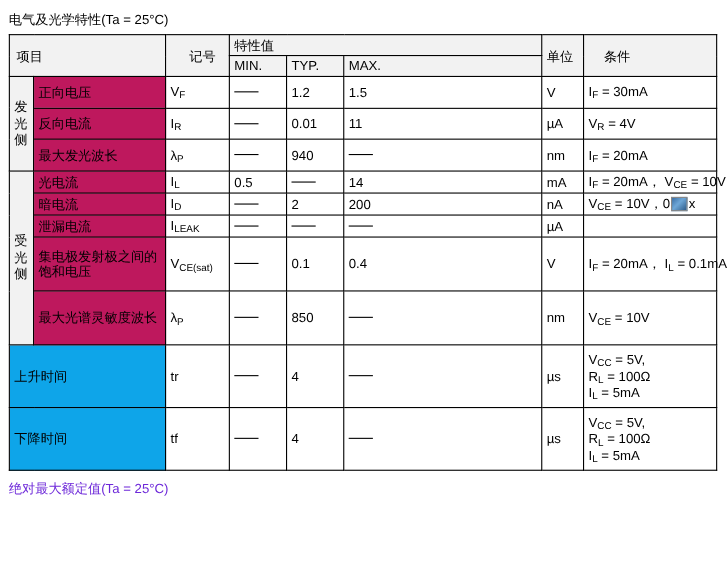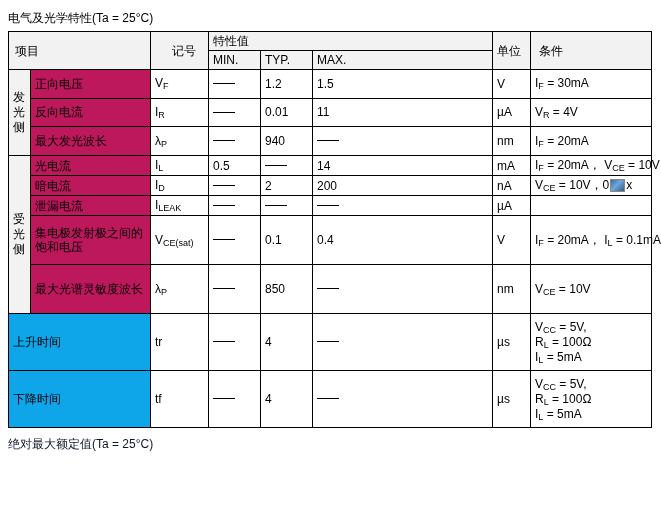--- a/index.html
+++ b/index.html
@@ -23,21 +23,21 @@
     padding: 0;
   }
   .caption {
     font-size: 12px;
     color: #000;
     padding: 11px 0 6px 8px;
     line-height: 14px;
   }
   .caption-bottom {
     font-size: 12px;
-    color: #0f172a;
+    color: #6d28d9;
     padding: 9px 0 0 8px;
     line-height: 14px;
   }
   table.spec {
     border-collapse: collapse;
     table-layout: fixed;
     margin-left: 8px;
     width: 644px;
     background: #fff;
   }
@@ -137,21 +137,21 @@
       <col class="col-max">
       <col class="col-unit">
       <col>
     </colgroup>
     <tbody>
       <tr>
         <td class="shade hdr-center" colspan="2" rowspan="2" style="text-align:left; padding-left:6px;">项目</td>
         <td class="shade hdr-center" rowspan="2" style="text-align:left; padding-left:21px;">记号</td>
         <td class="shade hdr-center" colspan="3">特性值</td>
         <td class="shade hdr-center" rowspan="2" style="text-align:left; padding-left:4px;margin-left:17px;">单位</td>
-        <td class="shade" rowspan="2" style="padding-left:8px;">条件</td>
+        <td class="shade" rowspan="2" style="padding-left:18px;">条件</td>
       </tr>
       <tr>
         <td class="shade">MIN.</td>
         <td class="shade">TYP.</td>
         <td class="shade">MAX.</td>
       </tr>
 
       <tr>
         <td class="side-cell" rowspan="3">
             <span class="side-inner">发光侧</span>

